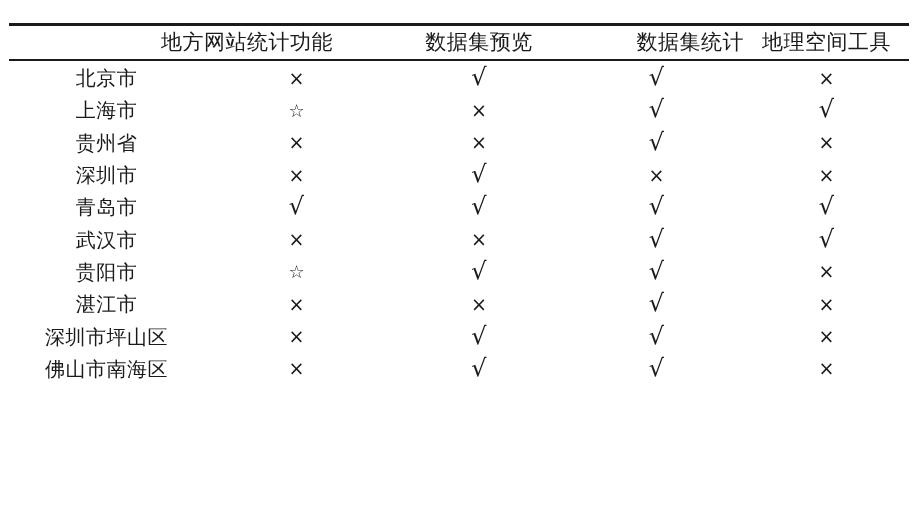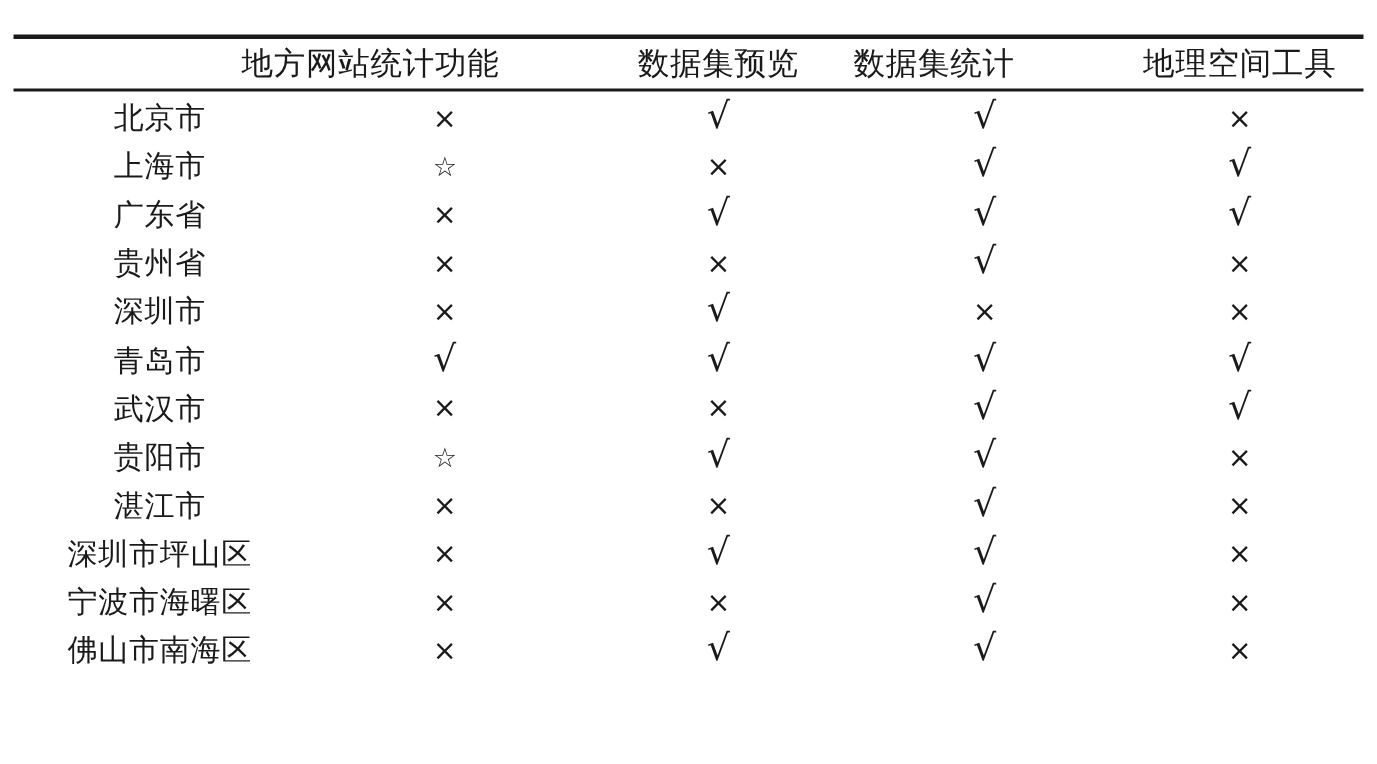--- a/index.html
+++ b/index.html
@@ -145,27 +145,20 @@
           <td class="mark-cell"><span class="mark-cross">×</span></td>
         </tr>
         <tr>
           <td class="place-cell">上海市</td>
           <td class="mark-cell"><span class="mark-star">☆</span></td>
           <td class="mark-cell"><span class="mark-cross">×</span></td>
           <td class="mark-cell"><span class="mark-check">√</span></td>
           <td class="mark-cell"><span class="mark-check">√</span></td>
         </tr>
         <tr>
-          <td class="place-cell">广东省</td>
-          <td class="mark-cell"><span class="mark-cross">×</span></td>
-          <td class="mark-cell"><span class="mark-check">√</span></td>
-          <td class="mark-cell"><span class="mark-check">√</span></td>
-          <td class="mark-cell"><span class="mark-check">√</span></td>
-        </tr>
-        <tr>
           <td class="place-cell">贵州省</td>
           <td class="mark-cell"><span class="mark-cross">×</span></td>
           <td class="mark-cell"><span class="mark-cross">×</span></td>
           <td class="mark-cell"><span class="mark-check">√</span></td>
           <td class="mark-cell"><span class="mark-cross">×</span></td>
         </tr>
         <tr>
           <td class="place-cell">深圳市</td>
           <td class="mark-cell"><span class="mark-cross">×</span></td>
           <td class="mark-cell"><span class="mark-check">√</span></td>
@@ -197,41 +190,34 @@
           <td class="place-cell">湛江市</td>
           <td class="mark-cell"><span class="mark-cross">×</span></td>
           <td class="mark-cell"><span class="mark-cross">×</span></td>
           <td class="mark-cell"><span class="mark-check">√</span></td>
           <td class="mark-cell"><span class="mark-cross">×</span></td>
         </tr>
         <tr>
           <td class="place-cell">深圳市坪山区</td>
           <td class="mark-cell"><span class="mark-cross">×</span></td>
           <td class="mark-cell"><span class="mark-check">√</span></td>
-          <td class="mark-cell"><span class="mark-check">√</span></td>
-          <td class="mark-cell"><span class="mark-cross">×</span></td>
-        </tr>
-        <tr>
-          <td class="place-cell">宁波市海曙区</td>
-          <td class="mark-cell"><span class="mark-cross">×</span></td>
-          <td class="mark-cell"><span class="mark-cross">×</span></td>
           <td class="mark-cell"><span class="mark-check">√</span></td>
           <td class="mark-cell"><span class="mark-cross">×</span></td>
         </tr>
         <tr>
           <td class="place-cell">佛山市南海区</td>
           <td class="mark-cell"><span class="mark-cross">×</span></td>
           <td class="mark-cell"><span class="mark-check">√</span></td>
           <td class="mark-cell"><span class="mark-check">√</span></td>
           <td class="mark-cell"><span class="mark-cross">×</span></td>
         </tr>
       </tbody>
   </table>
 
   <div id="header-overlay" style="position:absolute;left:9px;right:9px;top:10px;height:33px;">
       <div style="position: absolute; top: 0px; height: 33px; line-height: 33px; text-align: right; font-size: 21px; letter-spacing: 0.5px; white-space: nowrap; left: 0%; width: 21.6667%;">地方</div>
       <div style="position: absolute; top: 0px; height: 33px; line-height: 33px; text-align: left; font-size: 21px; letter-spacing: 0.5px; white-space: nowrap; left: 21.6667%; width: 20.5556%;">网站统计功能</div>
       <div style="position: absolute; top: 0px; height: 33px; line-height: 33px; text-align: center; font-size: 21px; letter-spacing: 0.5px; white-space: nowrap; left: 42.2222%; width: 20%;">数据集预览</div>
-      <div style="position: absolute; top: 0px; height: 40px; line-height: 33px; text-align: left; font-size: 21px; letter-spacing: 0.5px; white-space: nowrap; left: 62.2222%; width: 19.4444%;">数据集统计</div>
+      <div style="position: absolute; top: 0px; height: 40px; line-height: 33px; text-align: right; font-size: 21px; letter-spacing: 0.5px; white-space: nowrap; left: 62.2222%; width: 19.4444%;">数据集统计</div>
       <div style="position: absolute; top: 0px; height: 19px; line-height: 33px; text-align: center; font-size: 21px; letter-spacing: 0.5px; white-space: nowrap; left: 81.6667%; width: 18.3333%;">地理空间工具</div>
     </div>
 
 </div>
 
 </body></html>

